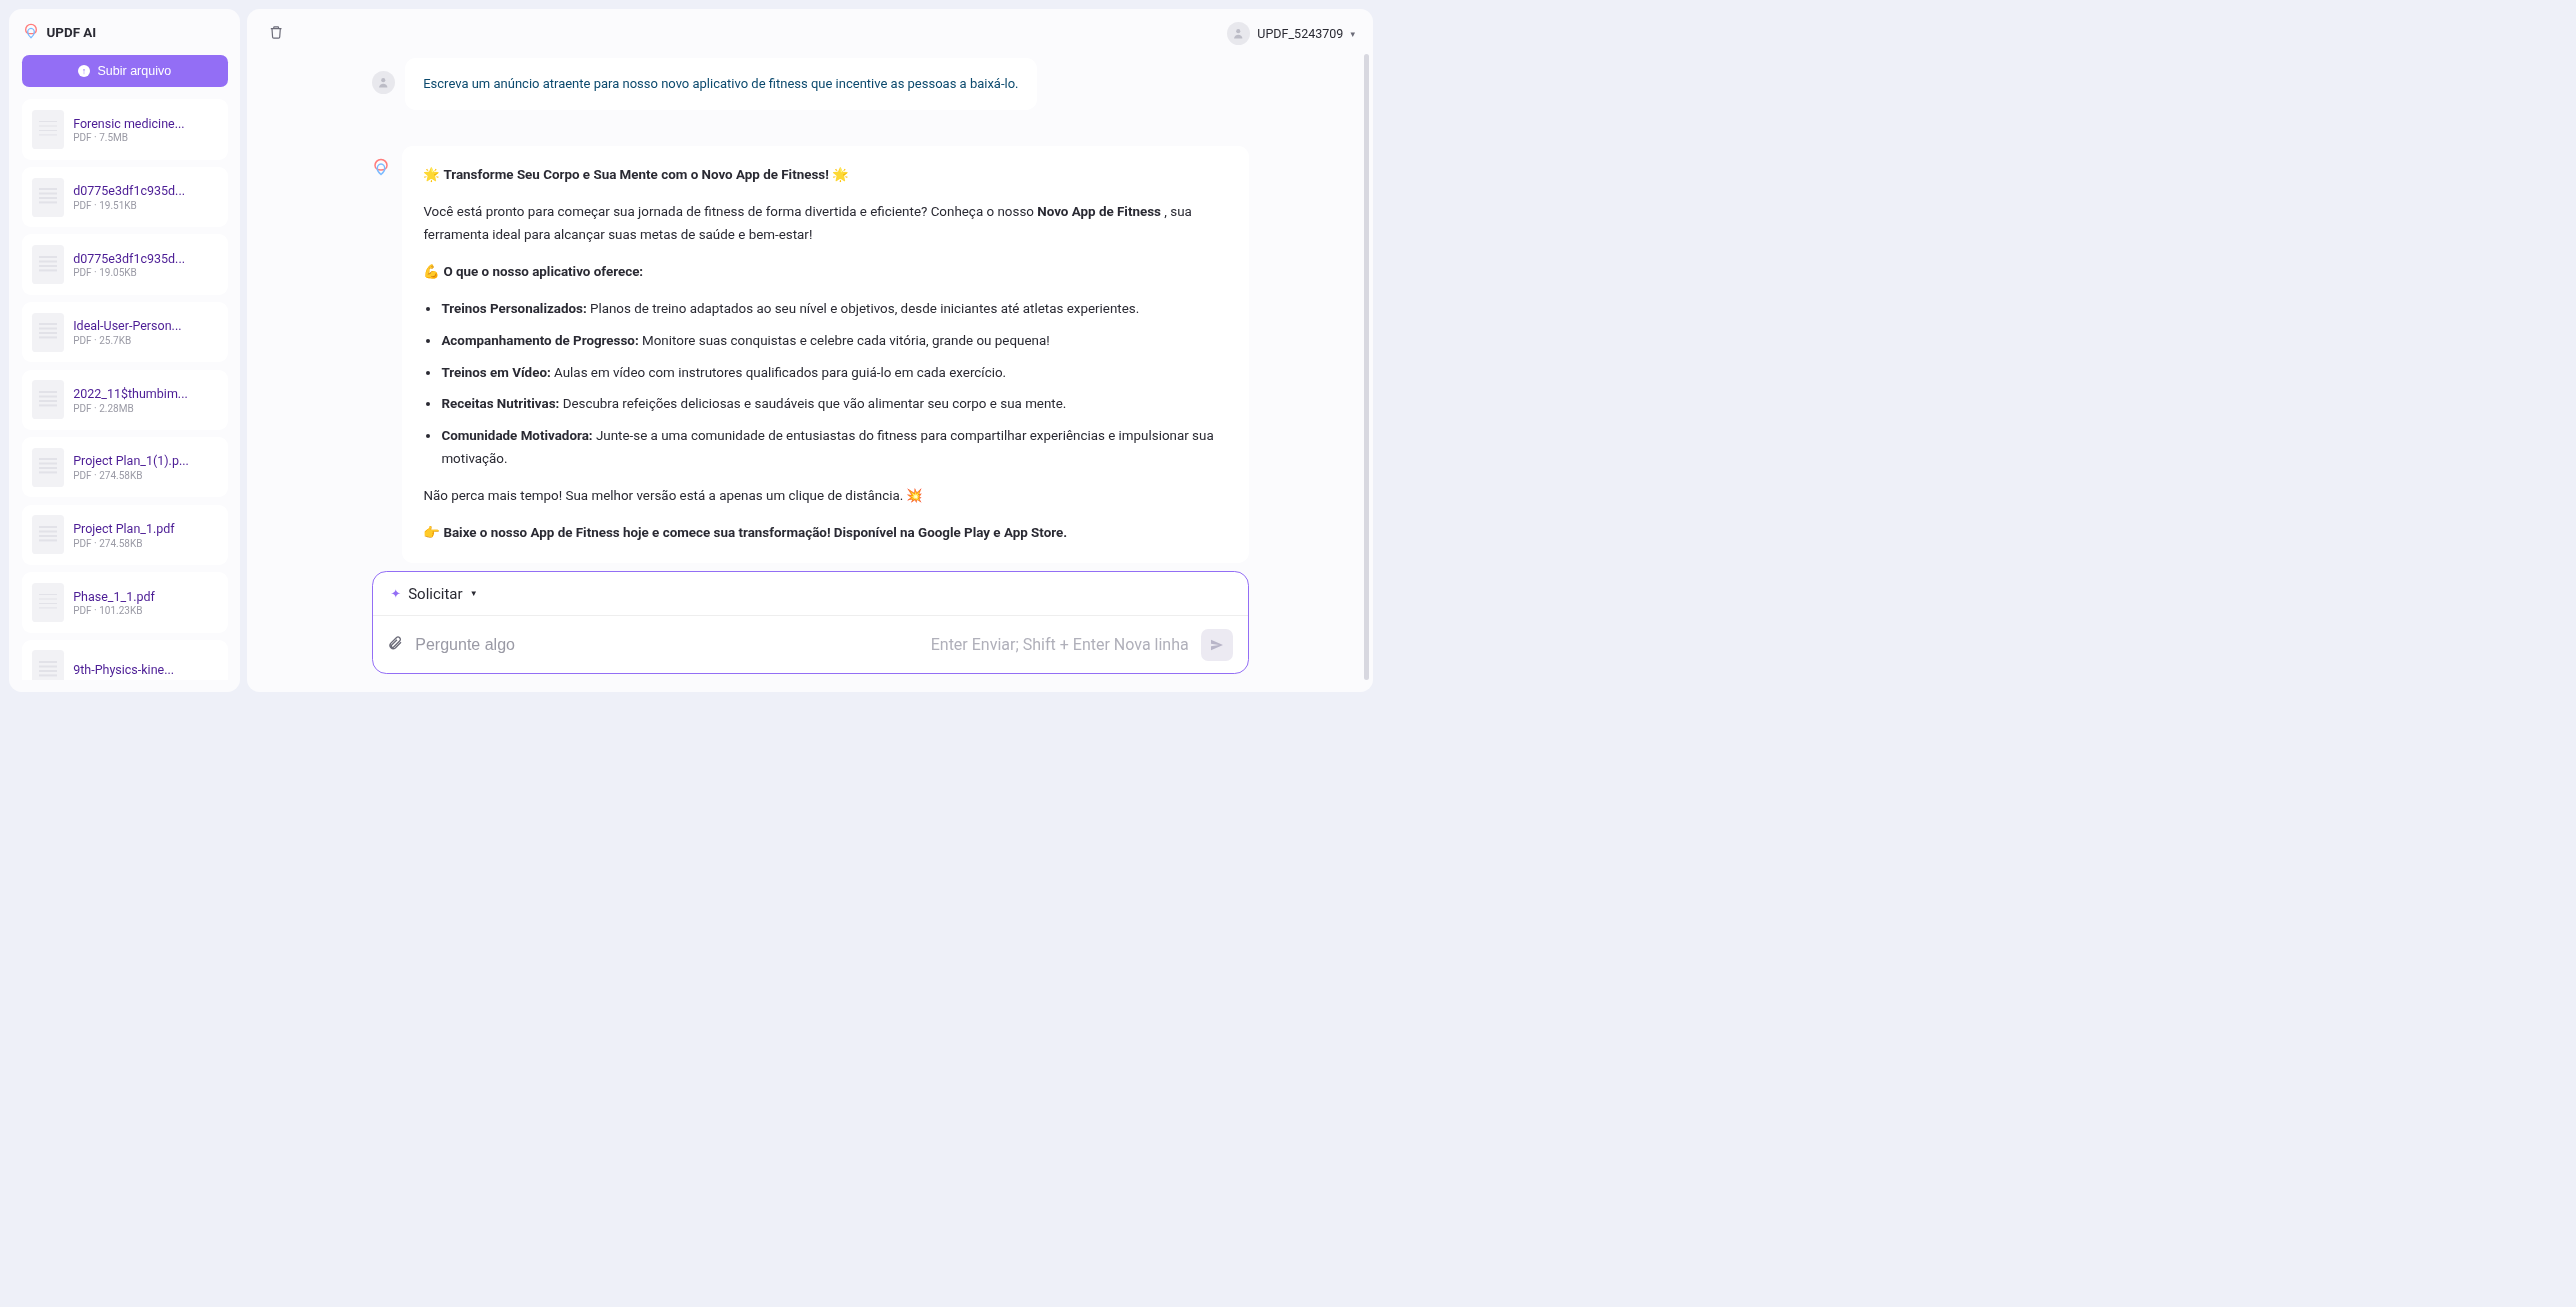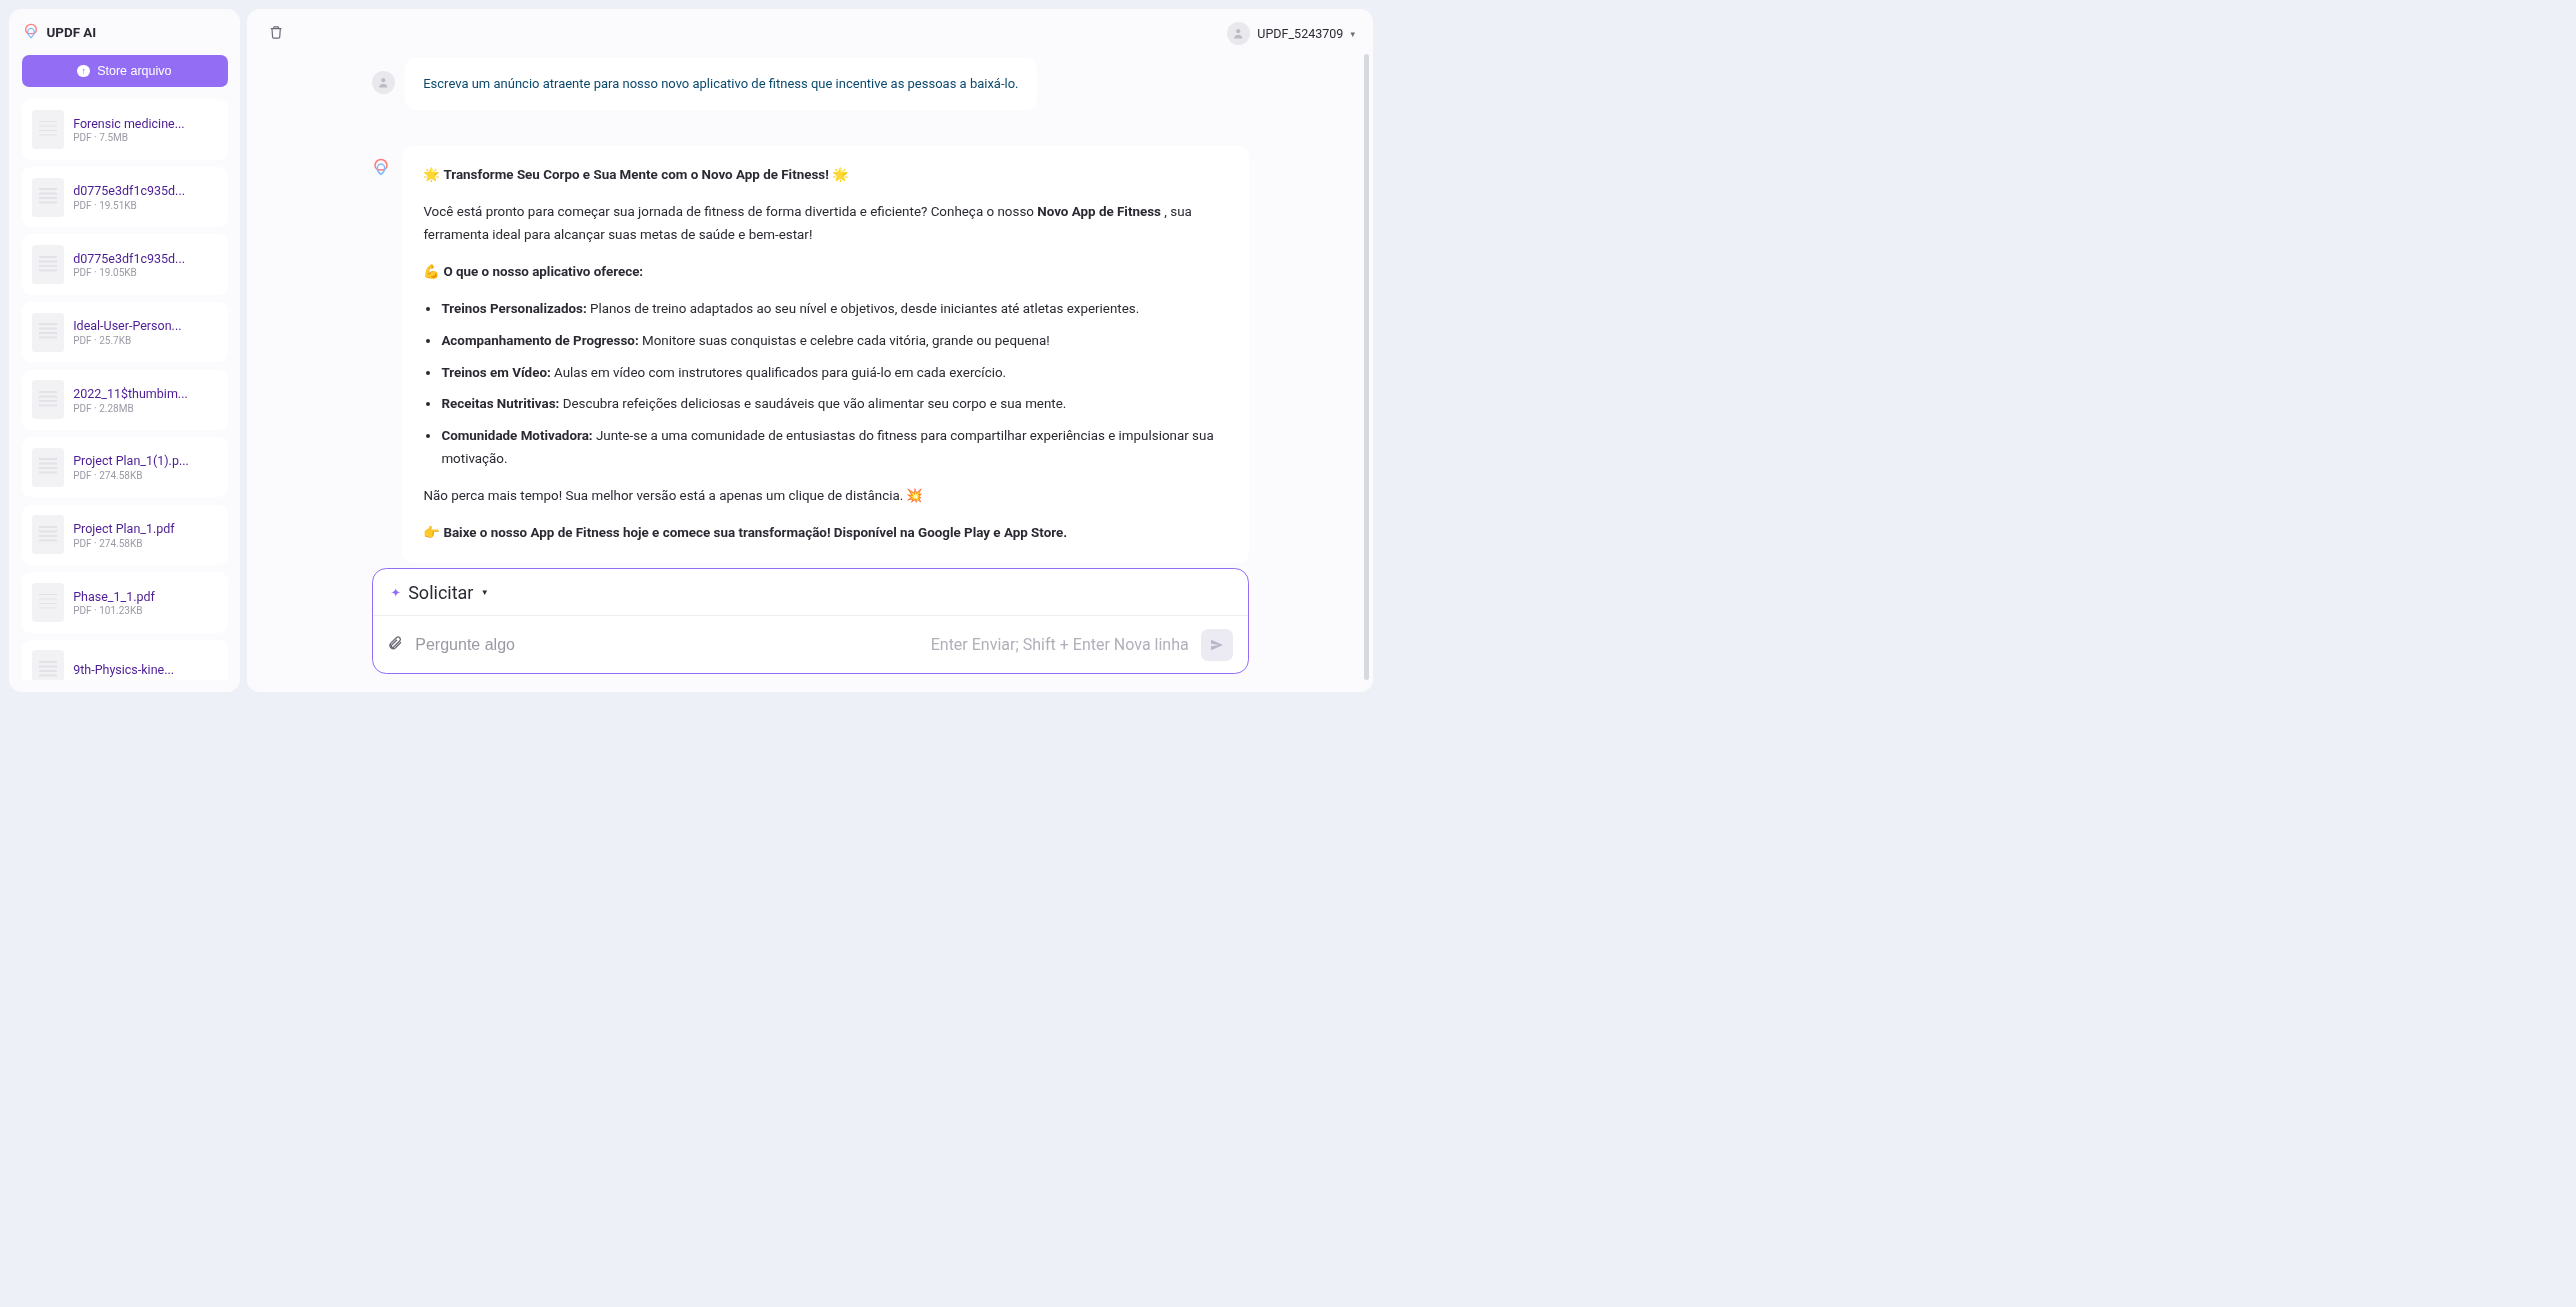--- a/index.html
+++ b/index.html
@@ -258,21 +258,21 @@
   align-items: center;
   gap: 7.2px;
   padding: 12.5px 18px;
   border-bottom: 0.9px solid #eee;
 }
 .sparkle {
   color: #936ef5;
   font-size: 12.5px;
 }
 .request-label {
-  font-size: 18px;
+  font-size: 15px;
   color: #2a2a33;
 }
 .request-caret {
   font-size: 8px;
   color: #2a2a33;
 }
 .input-row {
   display: flex;
   align-items: center;
   padding: 12.5px 14.3px;
@@ -337,21 +337,21 @@
       <span class="logo-icon">
         <svg viewBox="0 0 24 24" width="16" height="16">
           <path d="M12 2 C7 2 4 6 4 10 C4 14 8 16 12 16 C16 16 20 14 20 10 C20 6 17 2 12 2 Z" fill="none" stroke="#ff7b7b" stroke-width="2"></path>
           <path d="M12 8 C9 8 7 11 7 14 C7 18 12 22 12 22 C12 22 17 18 17 14 C17 11 15 8 12 8 Z" fill="none" stroke="#7bbaff" stroke-width="2"></path>
         </svg>
       </span>
       <span class="sidebar-title">UPDF AI</span>
     </div>
     <button class="upload-btn">
       <span class="upload-icon"></span>
-      <span>Store arquivo</span>
+      <span>Subir arquivo</span>
     </button>
     <div class="file-list" id="file-list">
         <div class="file-item">
           <div class="file-icon"></div>
           <div class="file-info">
             <div class="file-name">Forensic medicine...</div>
             <div class="file-meta">PDF · 7.5MB</div>
           </div>
         </div>
         <div class="file-item">

